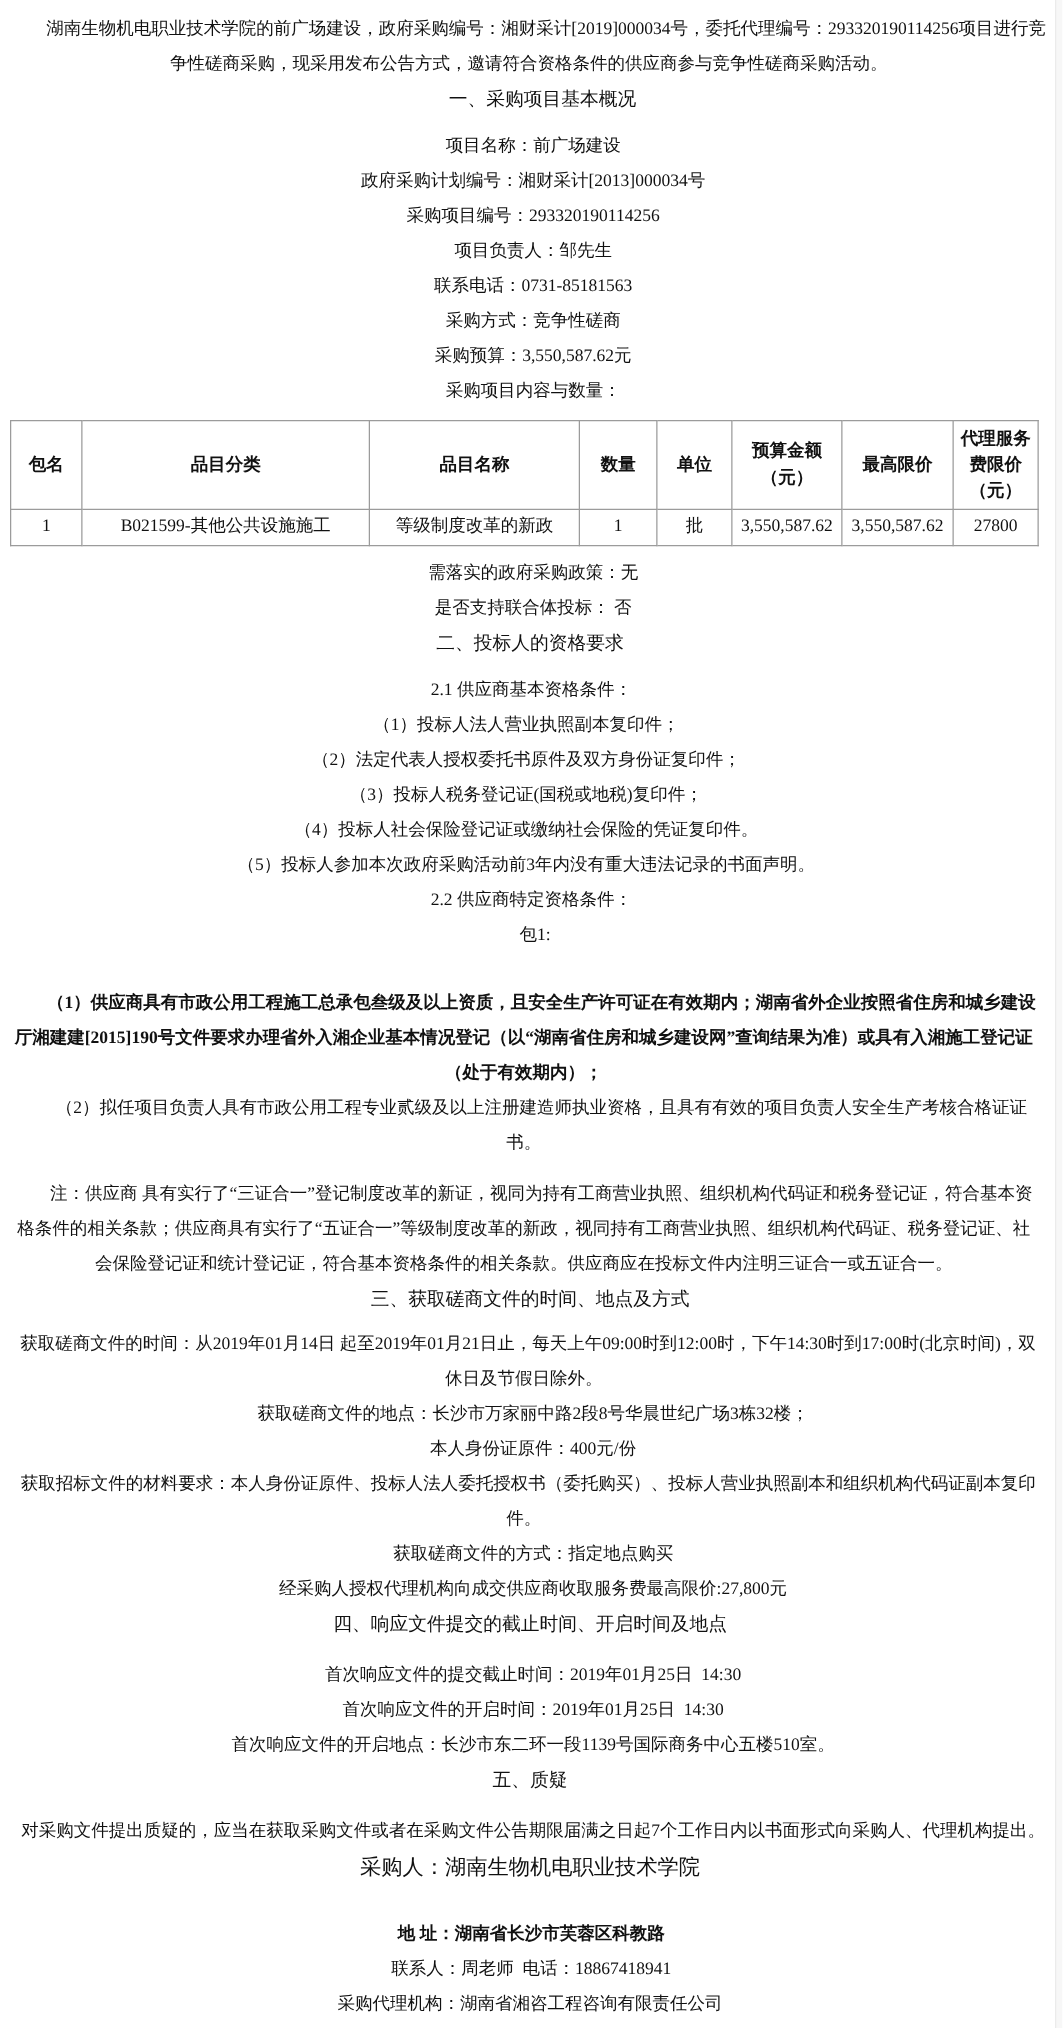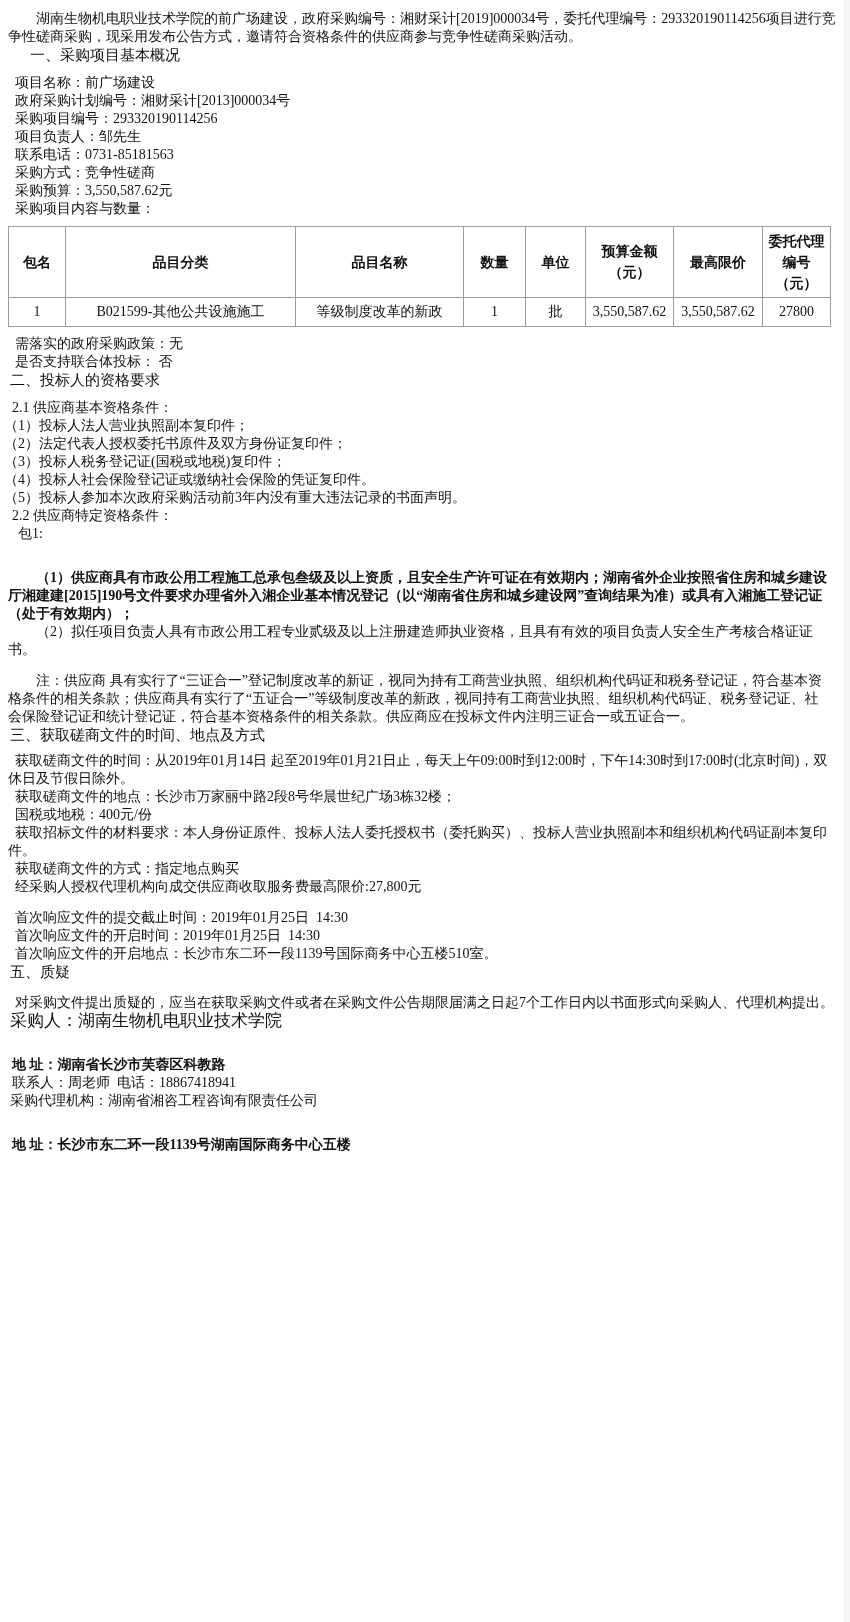--- a/index.html
+++ b/index.html
@@ -13,22 +13,23 @@
   }
   .page { padding: 10px 12px 30px 0; }
   .edge-strip {
     position: absolute; top: 0; right: 0;
     width: 5px; height: 100%;
     background: #f7f7f7; border-left: 1px solid #ebebeb;
   }
   p {
     margin: 0;
     font-size: 14px;
-    line-height: 18px;
+    line-height: 28px;
     white-space: pre-wrap;
+    text-align: center;
   }
   .hd {
     font-weight: normal;
     font-size: 15px;
   }
   .ml8  { margin-left: 8px; }
   .ml10 { margin-left: 10px; }
   .ml12 { margin-left: 12px; }
   .ml15 { margin-left: 15px; }
   .ml18 { margin-left: 18px; }
@@ -99,21 +100,21 @@
     </colgroup>
     <tbody>
         <tr>
       <th>包名</th>
       <th>品目分类</th>
       <th>品目名称</th>
       <th>数量</th>
       <th>单位</th>
       <th>预算金额（元）</th>
       <th>最高限价</th>
-      <th>委托代理编号（元）</th>
+      <th>代理服务费限价（元）</th>
     </tr>
     <tr>
       <td>1</td>
       <td>B021599-其他公共设施施工</td>
       <td>等级制度改革的新政</td>
       <td>1</td>
       <td>批</td>
       <td class="num">3,550,587.62</td>
       <td class="num">3,550,587.62</td>
       <td class="num">27800</td>
@@ -136,25 +137,26 @@
   <p class="ml12">2.2 供应商特定资格条件：</p>
   <p class="ml18">包1:</p>
 
   <p class="ml8 ti2 mt26 wide">（1）供应商具有市政公用工程施工总承包叁级及以上资质，且安全生产许可证在有效期内；湖南省外企业按照省住房和城乡建设厅湘建建[2015]190号文件要求办理省外入湘企业基本情况登记（以“湖南省住房和城乡建设网”查询结果为准）或具有入湘施工登记证（处于有效期内）；</p>
   <p class="ml8 ti2 wide">（2）拟任项目负责人具有市政公用工程专业贰级及以上注册建造师执业资格，且具有有效的项目负责人安全生产考核合格证证书。</p>
   <p class="ml8 ti2 mt13 wide">注：供应商 具有实行了“三证合一”登记制度改革的新证，视同为持有工商营业执照、组织机构代码证和税务登记证，符合基本资格条件的相关条款；供应商具有实行了“五证合一”等级制度改革的新政，视同持有工商营业执照、组织机构代码证、税务登记证、社会保险登记证和统计登记证，符合基本资格条件的相关条款。供应商应在投标文件内注明三证合一或五证合一。</p>
 
   <p class="hd ml10">三、获取磋商文件的时间、地点及方式</p>
   <p class="ml8 ti05 mt8 wide">获取磋商文件的时间：从2019年01月14日 起至2019年01月21日止，每天上午09:00时到12:00时，下午14:30时到17:00时(北京时间)，双休日及节假日除外。</p>
   <p class="ml8 ti05">获取磋商文件的地点：长沙市万家丽中路2段8号华晨世纪广场3栋32楼；</p>
-  <p class="ml8 ti05">国税或地税：400元/份</p>
+  <p class="ml8 ti05">本人身份证原件：400元/份</p>
   <p class="ml8 ti05 wide">获取招标文件的材料要求：本人身份证原件、投标人法人委托授权书（委托购买）、投标人营业执照副本和组织机构代码证副本复印件。</p>
   <p class="ml8 ti05">获取磋商文件的方式：指定地点购买</p>
   <p class="ml8 ti05">经采购人授权代理机构向成交供应商收取服务费最高限价:27,800元</p>
 
+  <p class="hd ml10">四、响应文件提交的截止时间、开启时间及地点</p>
   <p class="ml8 ti05 mt13">首次响应文件的提交截止时间：2019年01月25日  14:30</p>
   <p class="ml8 ti05">首次响应文件的开启时间：2019年01月25日  14:30</p>
   <p class="ml8 ti05">首次响应文件的开启地点：长沙市东二环一段1139号国际商务中心五楼510室。</p>
 
   <p class="hd ml10">五、质疑</p>
   <p class="ml8 ti05 mt13">对采购文件提出质疑的，应当在获取采购文件或者在采购文件公告期限届满之日起7个工作日内以书面形式向采购人、代理机构提出。</p>
 
   <p class="hd ml10" style="font-size:17px">采购人：湖南生物机电职业技术学院</p>
   <p class="ml12 mt26">地 址：湖南省长沙市芙蓉区科教路</p>
   <p class="ml12">联系人：周老师  电话：18867418941</p>

